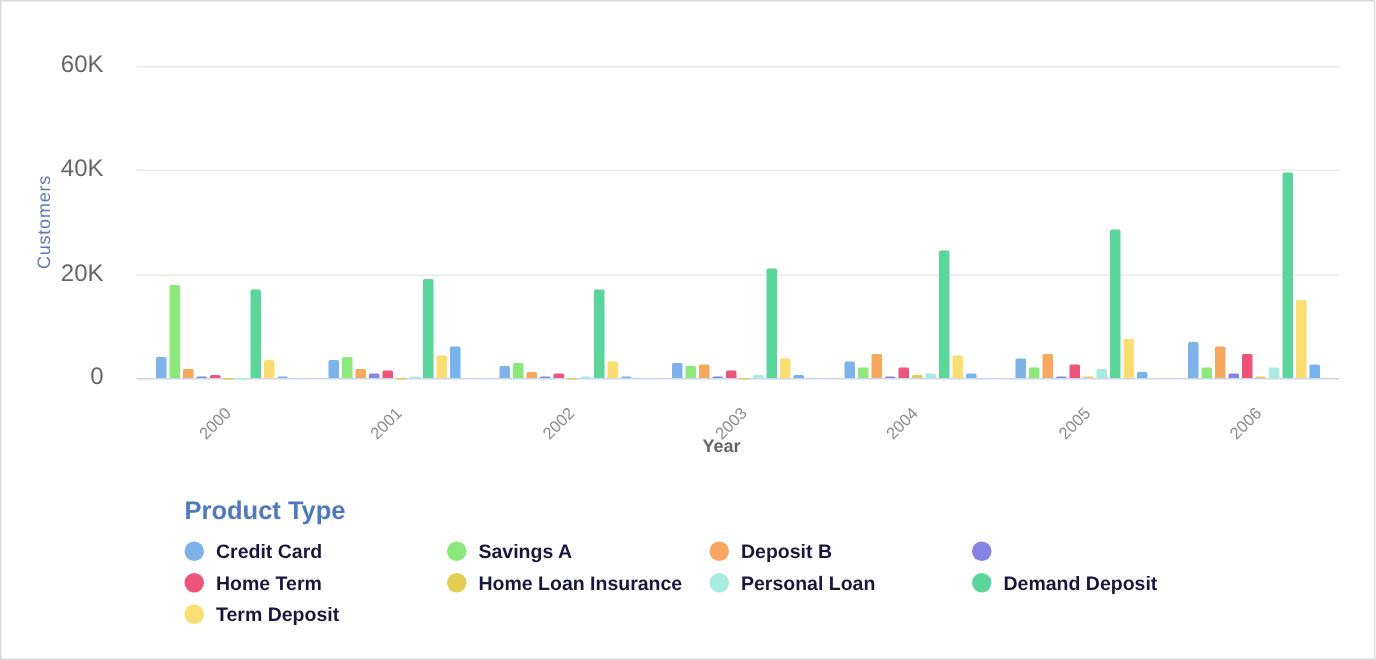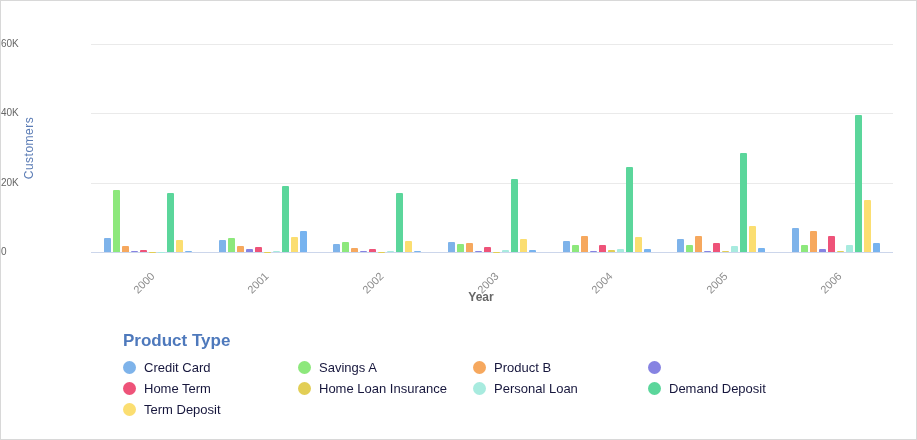--- a/index.html
+++ b/index.html
@@ -9,22 +9,22 @@
     border:1px solid #d8d8d8;
     background:#ffffff;
     font-family:"Liberation Sans", sans-serif;
     overflow:hidden;
   }
   
   #plot{position:absolute;left:0;top:0;width:915px;height:310px;}
   .gridline{position:absolute;height:1px;background:#eaeaea;}
   .axis-line{position:absolute;height:1px;background:#ccd6eb;}
   .y-tick-label{
-    position:absolute;left:0;width:68px;
-    font-size:10px;color:#666666;line-height:12px;
+    position:absolute;left:0;width:68px;text-align:right;
+    font-size:16px;color:#666666;line-height:12px;
   }
   .y-axis-title{
     position:absolute;left:28px;top:147px;
     transform:translate(-50%,-50%) rotate(-90deg);
     font-size:12px;color:#5b7cb5;white-space:nowrap;letter-spacing:0.5px;
   }
   .x-axis-title{
     position:absolute;left:480px;top:296px;
     transform:translate(-50%,-50%);
     font-size:12px;color:#666666;font-weight:bold;
@@ -42,21 +42,21 @@
   }
   #legend-items{
     display:grid;grid-template-columns:repeat(4,175px);
     row-gap:6px;
   }
   .legend-item{display:flex;align-items:center;height:15px;cursor:pointer;}
   .legend-dot{
     width:13px;height:13px;border-radius:50%;flex:0 0 13px;margin-right:8px;
   }
   .legend-label{
-    font-size:13px;font-weight:normal;color:#17173d;white-space:nowrap;
+    font-size:13px;font-weight:bold;color:#17173d;white-space:nowrap;
   }
 </style>
 </head>
 <body>
 
 <div id="app">
   <div id="plot">
     <div class="y-axis-title">Customers</div>
     <div class="x-axis-title">Year</div>
 
@@ -153,21 +153,21 @@
         <div class="legend-item">
           <span class="legend-dot" style="background: rgb(126, 179, 234);"></span>
           <span class="legend-label">Credit Card</span>
         </div>
         <div class="legend-item">
           <span class="legend-dot" style="background: rgb(141, 232, 124);"></span>
           <span class="legend-label">Savings A</span>
         </div>
         <div class="legend-item">
           <span class="legend-dot" style="background: rgb(246, 168, 94);"></span>
-          <span class="legend-label">Product B</span>
+          <span class="legend-label">Deposit B</span>
         </div>
         <div class="legend-item">
           <span class="legend-dot" style="background: rgb(134, 131, 226);"></span>
         </div>
         <div class="legend-item">
           <span class="legend-dot" style="background: rgb(238, 83, 121);"></span>
           <span class="legend-label">Home Term</span>
         </div>
         <div class="legend-item">
           <span class="legend-dot" style="background: rgb(226, 206, 85);"></span>

